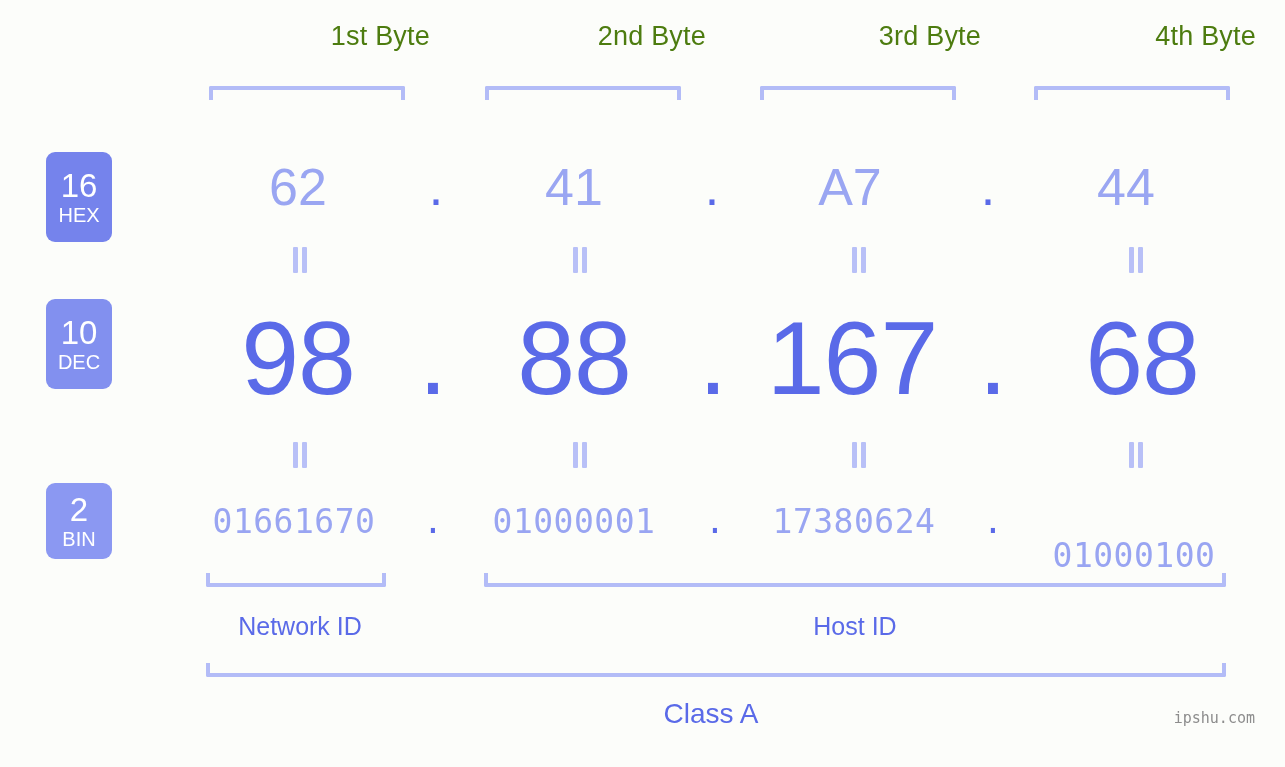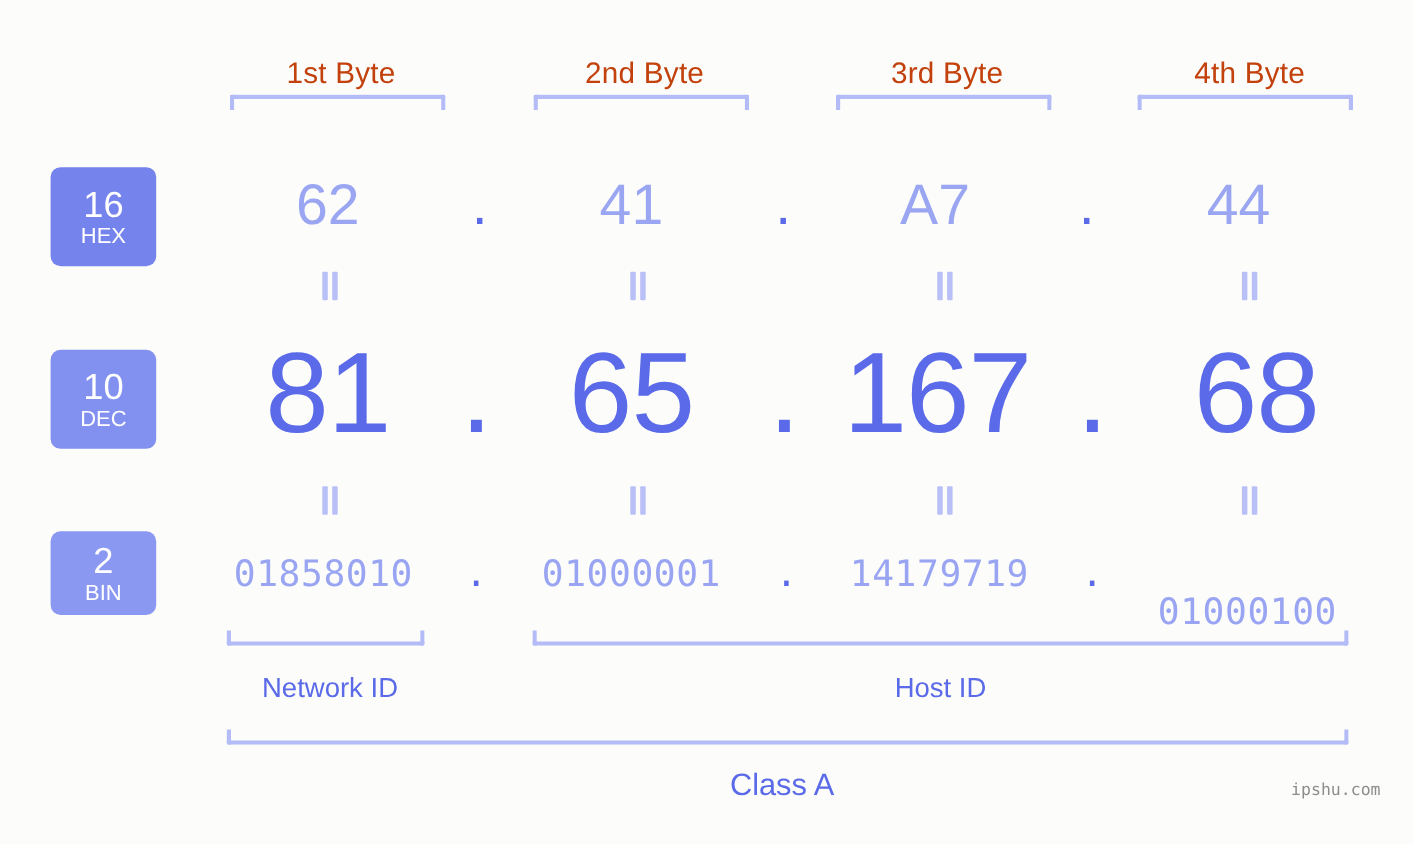--- a/index.html
+++ b/index.html
@@ -18,26 +18,26 @@
   #stage {
     position: absolute;
     left: 0; top: 0;
     width: 1285px;
     height: 767px;
   }
 
   
   .byte-label {
     position: absolute;
-    top: 46px;
+    top: 16px;
     height: 40px;
     line-height: 40px;
-    text-align: center;
+    text-align: right;
     font-size: 27px;
-    color: #c2410c;
+    color: #4d7c0f;
     letter-spacing: 0.2px;
     white-space: nowrap;
   }
 
   
   
   .bracket-down {
     position: absolute;
     border-top: 4px solid #b3bcf7;
     border-left: 4px solid #b3bcf7;
@@ -56,21 +56,21 @@
     height: 14px;
     box-sizing: border-box;
     border-bottom-left-radius: 2px;
     border-bottom-right-radius: 2px;
   }
 
   
   .badge {
     position: absolute;
     left: 46px;
-    width: 96px;
+    width: 66px;
     border-radius: 9px;
     color: #ffffff;
     text-align: center;
     display: flex;
     flex-direction: column;
     justify-content: center;
     align-items: center;
     box-sizing: border-box;
   }
   .badge .num {
@@ -231,28 +231,28 @@
     </div>
   <div class="eq" style="left:850px; top:247px;">
       <i class="a"></i>
       <i class="b"></i>
     </div>
   <div class="eq" style="left:1127px; top:247px;">
       <i class="a"></i>
       <i class="b"></i>
     </div>
 
-  <div class="badge" style="top:318px; height:90px; background:#8290ef;">
+  <div class="badge" style="top:299px; height:90px; background:#8290ef;">
     <span class="num">10</span>
     <span class="abbr">DEC</span>
   </div>
 
-  <div class="val dec-val" style="left:190px; width:216px;">81</div>
+  <div class="val dec-val" style="left:190px; width:216px;">98</div>
   <div class="val dec-dot" style="left:400px; width:66px;">.</div>
-  <div class="val dec-val" style="left:466px; width:216px;">65</div>
+  <div class="val dec-val" style="left:466px; width:216px;">88</div>
   <div class="val dec-dot" style="left:680px; width:66px;">.</div>
   <div class="val dec-val" style="left:744px; width:216px;">167</div>
   <div class="val dec-dot" style="left:960px; width:66px;">.</div>
   <div class="val dec-val" style="left:1034px; width:216px;">68</div>
 
   <div class="eq" style="left:291px; top:442px;">
       <i class="a"></i>
       <i class="b"></i>
     </div>
   <div class="eq" style="left:571px; top:442px;">
@@ -266,25 +266,25 @@
   <div class="eq" style="left:1127px; top:442px;">
       <i class="a"></i>
       <i class="b"></i>
     </div>
 
   <div class="badge" style="top:483px; height:76px; background:#8b98f2;">
     <span class="num">2</span>
     <span class="abbr">BIN</span>
   </div>
 
-  <div class="val bin-val" style="left:186px; width:216px;">01858010</div>
+  <div class="val bin-val" style="left:186px; width:216px;">01661670</div>
   <div class="val bin-dot" style="left:402px; width:62px;">.</div>
   <div class="val bin-val" style="left:466px; width:216px;">01000001</div>
   <div class="val bin-dot" style="left:684px; width:62px;">.</div>
-  <div class="val bin-val" style="left:746px; width:216px;">14179719</div>
+  <div class="val bin-val" style="left:746px; width:216px;">17380624</div>
   <div class="val bin-dot" style="left:962px; width:62px;">.</div>
   <div class="val bin-val" style="left:1026px; width:216px;margin-top:34px;">01000100</div>
 
   <div class="bracket-up" style="left:206px; top:573px; width:180px;"></div>
   <div class="bracket-up" style="left:484px; top:573px; width:742px;"></div>
 
   <div class="sect-label" style="left:741px; top:609px; width:228px;">Host ID</div>
   <div class="sect-label" style="left:186px; top:609px; width:228px;">Network ID</div>
 
   <div class="bracket-up" style="left:206px; top:663px; width:1020px;"></div>

